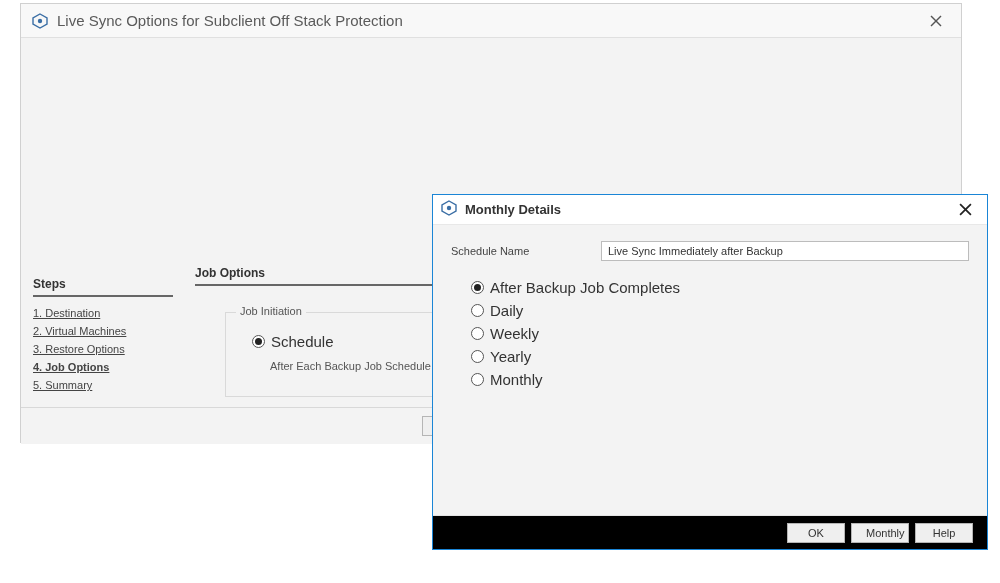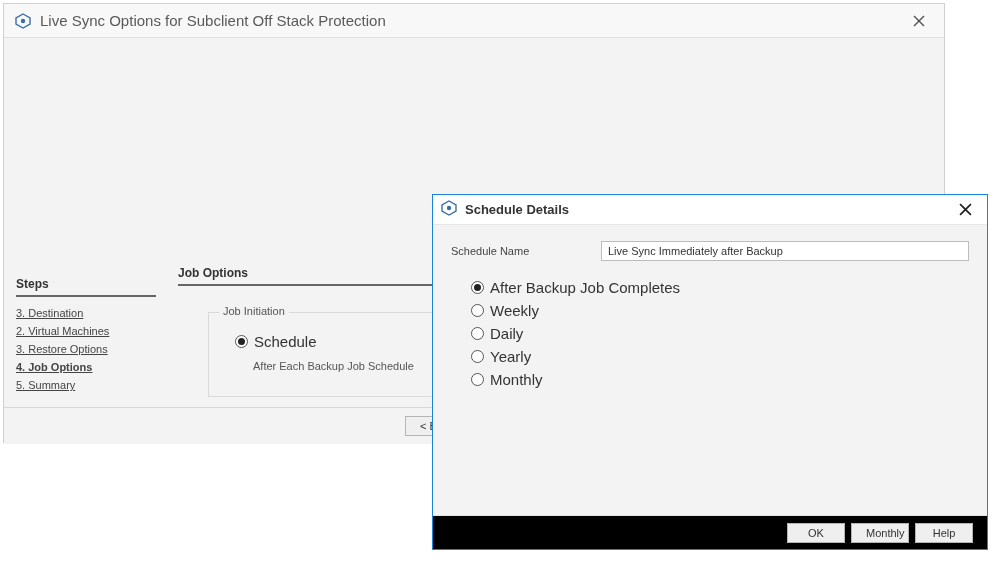--- a/index.html
+++ b/index.html
@@ -11,21 +11,21 @@
     color: #333;
     width: 1000px;
     height: 583px;
     position: relative;
     overflow: hidden;
   }
 
   
   .wizard {
     position: absolute;
-    left: 3px; top: 3px;
+    left: 20px; top: 3px;
     width: 942px; height: 440px;
     border: 1px solid #d0d0d0;
     background: #fdfdfd;
   }
   .wizard-titlebar {
     display: flex; align-items: center;
     height: 34px;
     padding: 0 10px;
     border-bottom: 1px solid #e0e0e0;
     background: #f8f8f8;
@@ -231,21 +231,21 @@
           <line x1="1" y1="1" x2="11" y2="11" stroke="#555" stroke-width="1.4"></line>
           <line x1="11" y1="1" x2="1" y2="11" stroke="#555" stroke-width="1.4"></line>
         </svg>
     </span>
   </div>
 
   <div class="wizard-body">
     <div class="steps-panel">
       <div class="steps-header">Steps</div>
       <div id="steps-list">
-          <div class="step-item">3. Destination</div>
+          <div class="step-item">1. Destination</div>
           <div class="step-item">2. Virtual Machines</div>
           <div class="step-item">3. Restore Options</div>
           <div class="step-item current">4. Job Options</div>
           <div class="step-item">5. Summary</div>
         </div>
     </div>
 
     <div class="content-panel">
       <div class="content-header">Job Options</div>
 
@@ -271,46 +271,46 @@
 </div>
 
 <div class="modal">
   <div class="modal-titlebar">
     <span class="app-icon">
       <svg class="logo" viewBox="0 0 16 16">
           <polygon points="8,1 15,5 15,11 8,15 1,11 1,5" fill="none" stroke="#3a6ea5" stroke-width="1.4"></polygon>
           <circle cx="8" cy="8" r="2.2" fill="#3a6ea5"></circle>
         </svg>
     </span>
-    <span class="modal-title">Schedule Details</span>
+    <span class="modal-title">Monthly Details</span>
     <span class="modal-close">
       <svg width="13" height="13" viewBox="0 0 12 12">
           <line x1="1" y1="1" x2="11" y2="11" stroke="#222" stroke-width="1.6"></line>
           <line x1="11" y1="1" x2="1" y2="11" stroke="#222" stroke-width="1.6"></line>
         </svg>
     </span>
   </div>
 
   <div class="modal-body">
     <div class="form-row">
       <span class="form-label">Schedule Name</span>
       <input class="form-input" value="Live Sync Immediately after Backup" style="">
     </div>
     <div class="radio-list" id="modal-radios">
         <div class="radio-row">
           <span class="radio-dot checked"></span>
           <span class="radio-label">After Backup Job Completes</span>
         </div>
         <div class="radio-row">
           <span class="radio-dot"></span>
+          <span class="radio-label">Daily</span>
+        </div>
+        <div class="radio-row">
+          <span class="radio-dot"></span>
           <span class="radio-label">Weekly</span>
-        </div>
-        <div class="radio-row">
-          <span class="radio-dot"></span>
-          <span class="radio-label">Daily</span>
         </div>
         <div class="radio-row">
           <span class="radio-dot"></span>
           <span class="radio-label">Yearly</span>
         </div>
         <div class="radio-row">
           <span class="radio-dot"></span>
           <span class="radio-label">Monthly</span>
         </div>
       </div>

